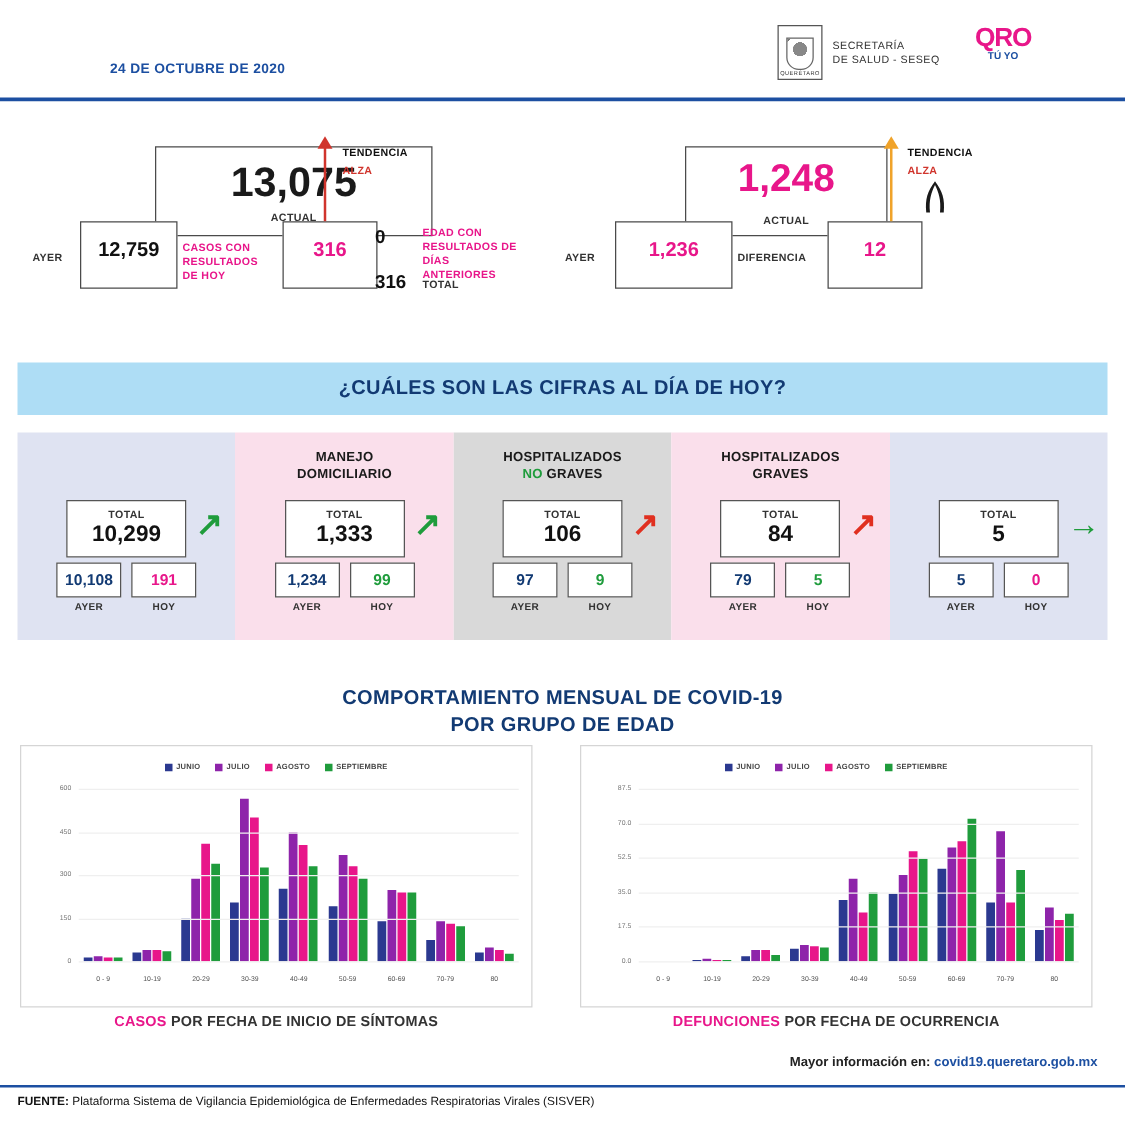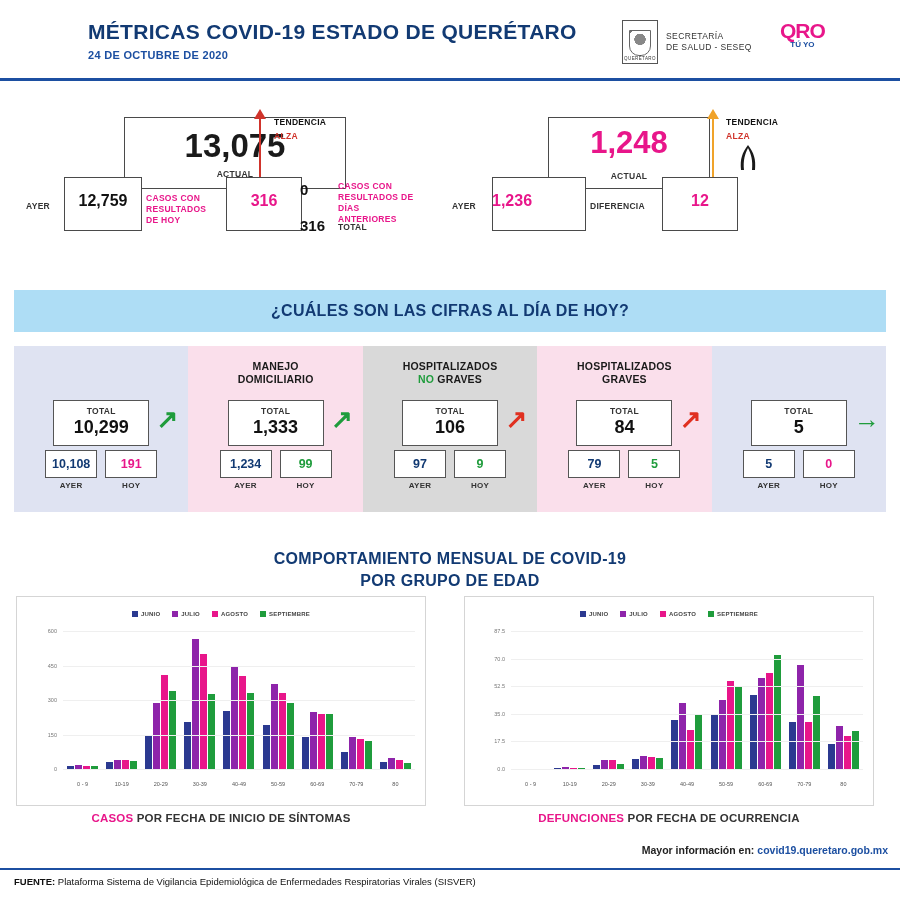--- a/index.html
+++ b/index.html
@@ -64,31 +64,30 @@
   .groups{position:absolute;left:0;right:0;bottom:0;top:0;display:flex;align-items:flex-end;}
   .grp{flex:1;display:flex;align-items:flex-end;justify-content:center;gap:1px;height:100%;}
   .bar{width:7px;}
   .xlabels{position:absolute;left:46px;right:10px;bottom:18px;display:flex;}
   .xlabels div{flex:1;text-align:center;font-size:5.5px;color:#555;}
   .cap{position:absolute;top:812px;width:410px;text-align:center;font-size:11.5px;font-weight:bold;letter-spacing:.2px;}
   #cap-left{left:16px;text-align:center;}
   #cap-right{left:464px;}
   .cap .pk{color:#e8168a;}
   .cap .dk{color:#333;}
-  .more{position:absolute;right:12px;top:844px;font-size:10.5px;font-weight:bold;color:#222;}
+  .more{position:absolute;right:22px;top:844px;font-size:10.5px;font-weight:bold;color:#222;}
   .more a{color:#1c4fa1;text-decoration:none;}
   .foot-line{position:absolute;left:0;top:868px;width:100%;height:2px;background:#1c4fa1;}
   .foot{position:absolute;left:14px;top:876px;font-size:9.5px;color:#111;font-weight:bold;}
   .foot .n{font-weight:normal;}
 </style>
 </head>
 <body>
 
 <div class="header">
-  <div class="title">MÉTRICAS COVID-19 ESTADO DE QUERÉTARO</div>
   <div class="subtitle">24 DE OCTUBRE DE 2020</div>
   <div class="seseq">
     <div class="crest">
       <div class="shield"></div>
       <div class="cname">QUERÉTARO</div>
     </div>
     <div class="seseq-text">
       <div>SECRETARÍA</div>
       <div>DE SALUD - SESEQ</div>
     </div>
@@ -108,35 +107,35 @@
 
   <div class="box" style="left:64px;top:96px;width:78px;height:54px;"></div>
   <div class="num" style="left:64px;top:111px;width:78px;text-align:center;font-size:16px;color:#111;">12,759</div>
   <div class="lbl" style="left:26px;top:120px;">AYER</div>
 
   <div class="box" style="left:226px;top:96px;width:76px;height:54px;"></div>
   <div class="num" style="left:226px;top:111px;width:76px;text-align:center;font-size:16px;color:#e8168a;">316</div>
   <div class="lbl pink" style="left:146px;top:112px;width:74px;line-height:1.3;">CASOS CON RESULTADOS DE HOY</div>
 
   <div class="num" style="left:300px;top:100px;font-size:15px;color:#111;">0</div>
-  <div class="lbl pink" style="left:338px;top:100px;width:80px;line-height:1.3;">CASOS CON RESULTADOS DE DÍAS ANTERIORES</div>
+  <div class="lbl pink" style="left:338px;top:100px;width:80px;line-height:1.3;">EDAD CON RESULTADOS DE DÍAS ANTERIORES</div>
   <div class="num" style="left:300px;top:136px;font-size:15px;color:#111;">316</div>
   <div class="lbl" style="left:338px;top:141px;">TOTAL</div>
 
   <div style="position:absolute;left:259px;top:36px;width:2px;height:60px;background:#d0342c;"></div>
   <div style="position:absolute;left:254px;top:28px;width:0;height:0;border-left:6px solid transparent;border-right:6px solid transparent;border-bottom:10px solid #d0342c;"></div>
   <div class="lbl" style="left:274px;top:36px;color:#111;">TENDENCIA</div>
   <div class="lbl" style="left:274px;top:50px;color:#d0342c;">ALZA</div>
 
   <div class="box" style="left:548px;top:36px;width:162px;height:72px;"></div>
   <div class="big" style="left:548px;top:44px;width:162px;text-align:center;font-size:31px;color:#e8168a;">1,248</div>
   <div class="lbl" style="left:548px;top:90px;width:162px;text-align:center;">ACTUAL</div>
 
   <div class="box" style="left:492px;top:96px;width:94px;height:54px;"></div>
-  <div class="num" style="left:492px;top:111px;width:94px;font-size:16px;color:#e8168a;">1,236</div>
+  <div class="num" style="left:492px;top:111px;width:94px;text-align:center;font-size:16px;color:#e8168a;">1,236</div>
   <div class="lbl" style="left:452px;top:120px;">AYER</div>
 
   <div class="box" style="left:662px;top:96px;width:76px;height:54px;"></div>
   <div class="num" style="left:662px;top:111px;width:76px;text-align:center;font-size:16px;color:#e8168a;">12</div>
   <div class="lbl" style="left:590px;top:120px;">DIFERENCIA</div>
 
   <div style="position:absolute;left:712px;top:36px;width:2px;height:60px;background:#f0a32a;"></div>
   <div style="position:absolute;left:707px;top:28px;width:0;height:0;border-left:6px solid transparent;border-right:6px solid transparent;border-bottom:10px solid #f0a32a;"></div>
   <div class="lbl" style="left:726px;top:36px;color:#111;">TENDENCIA</div>
   <div class="lbl" style="left:726px;top:50px;color:#d0342c;">ALZA</div>

